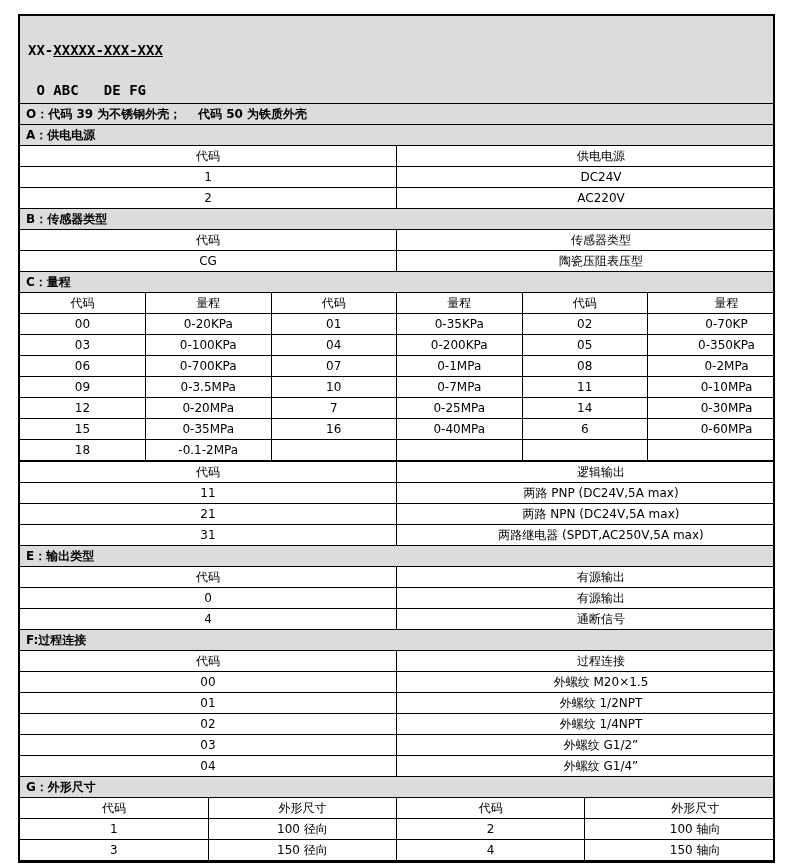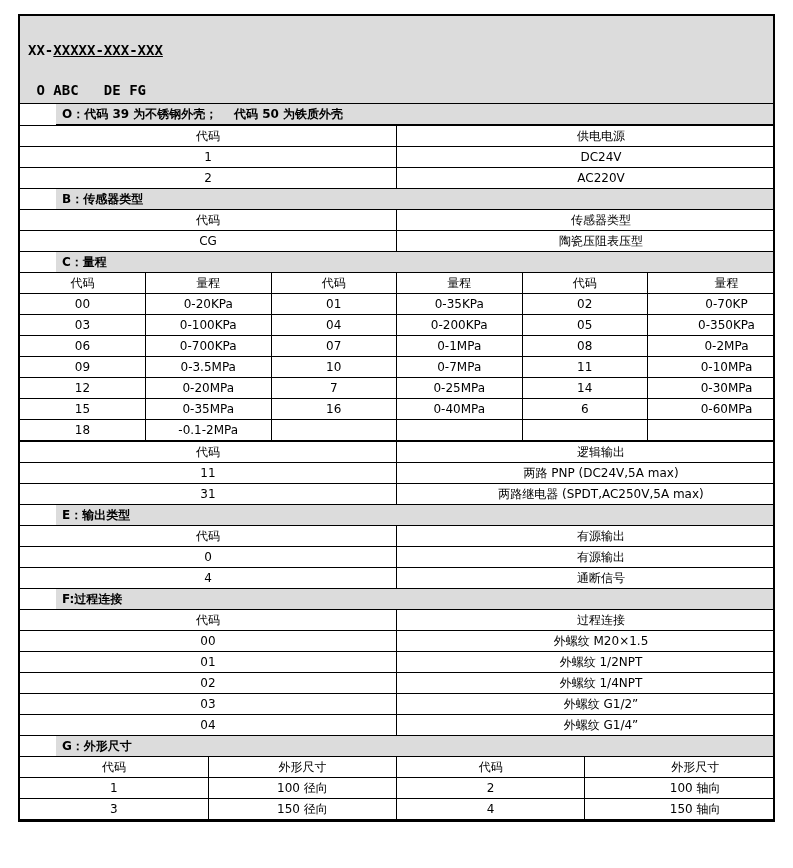--- a/index.html
+++ b/index.html
@@ -32,21 +32,20 @@
   }
   .code-line .u { text-decoration: underline; }
   
   .note-row, .section-heading {
     background: var(--header-bg);
     font-weight: bold;
     font-size: 12px;
     line-height: 14px;
     padding: 3px 6px;
     white-space: pre;
-    margin-left: 36px;
   }
   .note-row { border-bottom: 1px solid var(--border-color); }
   
   table {
     width: 100%;
     border-collapse: collapse;
     table-layout: fixed;
   }
   td {
     border: 1px solid var(--border-color);
@@ -66,20 +65,21 @@
 
 <div class="doc">
 
   <div class="title-block">
     <div class="code-line"><span>XX-</span><span class="u">XXXXX-XXX-XXX</span></div>
     <div class="legend-line"> O ABC   DE FG</div>
   </div>
 
   <div class="note-row">O：代码 39 为不锈钢外壳；    代码 50 为铁质外壳</div>
 
+  <div class="section-heading">A：供电电源</div>
   <table>
     <tbody>
         <tr>
           <td>代码</td>
           <td>供电电源</td>
         </tr>
         <tr>
           <td>1</td>
           <td>DC24V</td>
         </tr>
@@ -178,20 +178,24 @@
     <tbody>
         <tr>
           <td>代码</td>
           <td>逻辑输出</td>
         </tr>
         <tr>
           <td>11</td>
           <td>两路 PNP (DC24V,5A max)</td>
         </tr>
         <tr>
+          <td>21</td>
+          <td>两路 NPN (DC24V,5A max)</td>
+        </tr>
+        <tr>
           <td>31</td>
           <td>两路继电器 (SPDT,AC250V,5A max)</td>
         </tr>
       </tbody>
   </table>
 
   <div class="section-heading">E：输出类型</div>
   <table>
     <tbody>
         <tr>

